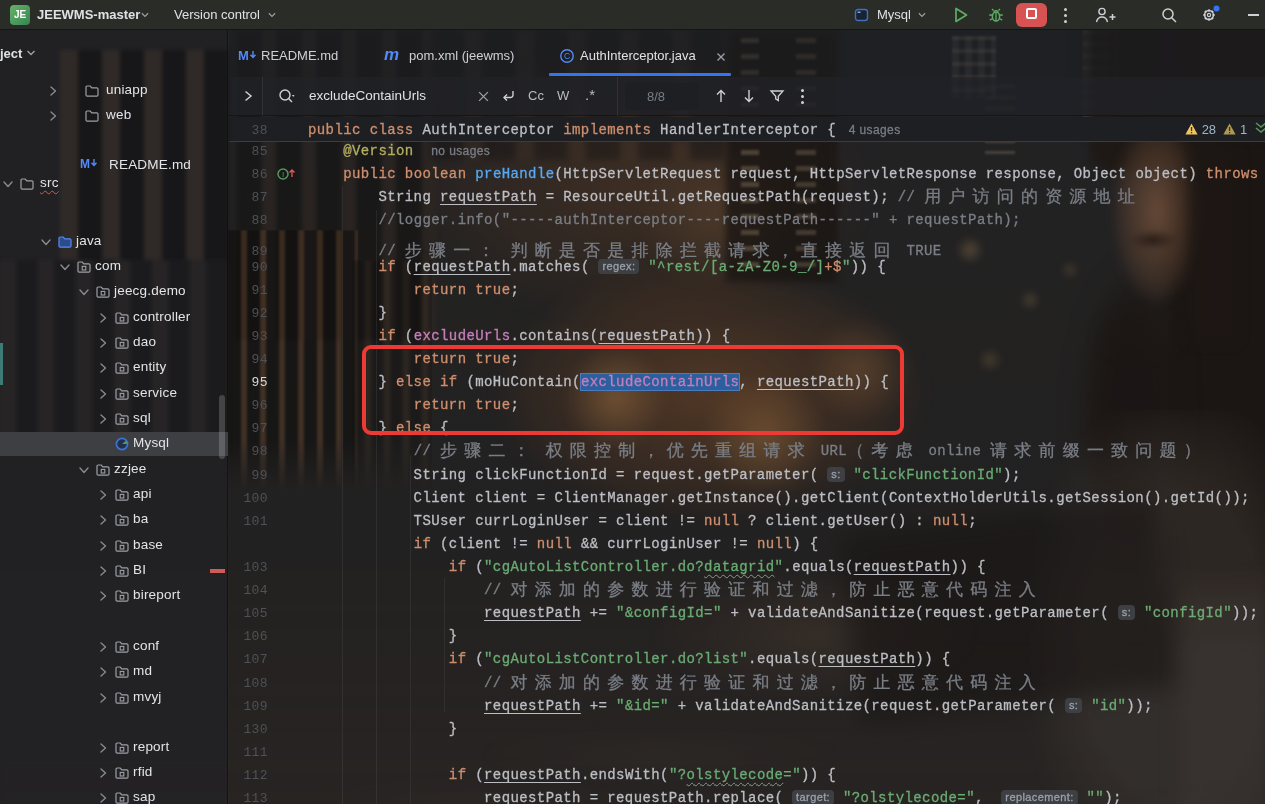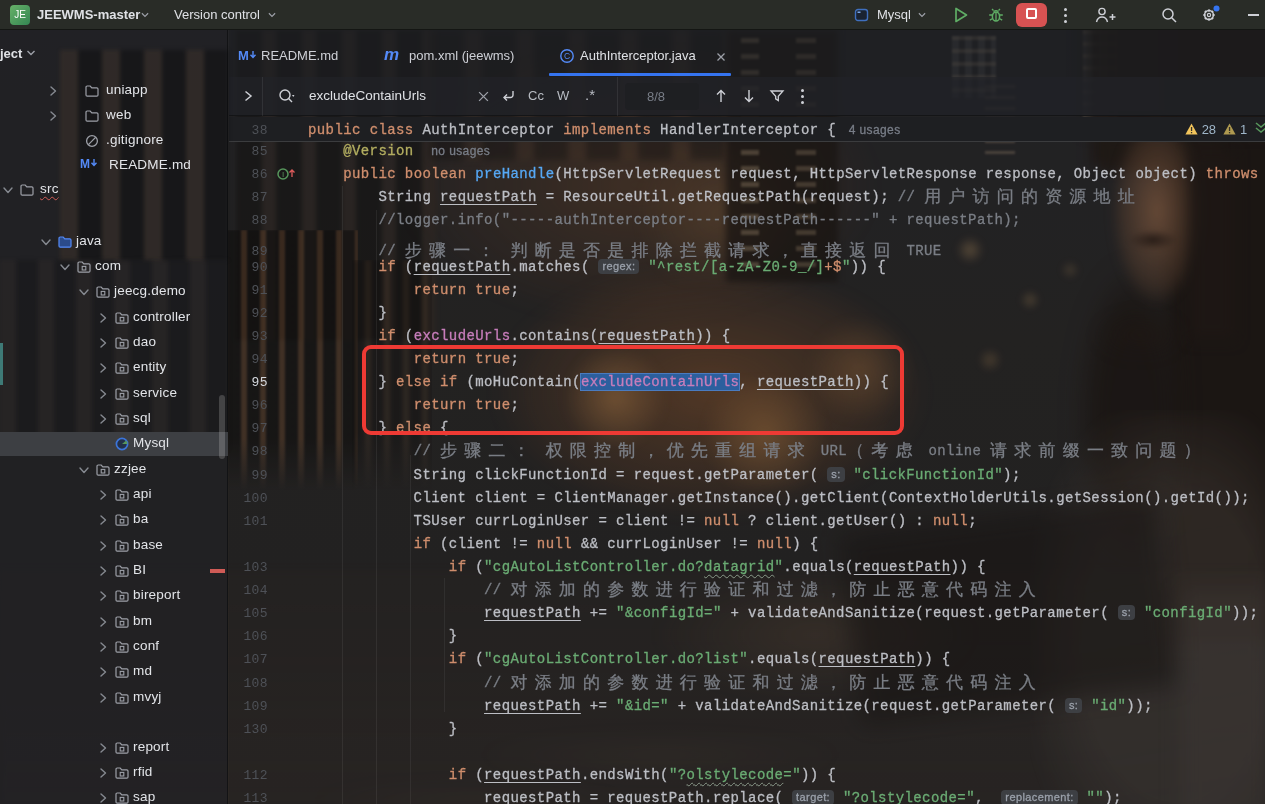--- a/index.html
+++ b/index.html
@@ -1,21 +1,21 @@
 <!DOCTYPE html>
 <html><head><meta charset="utf-8"><style>
 *{margin:0;padding:0;box-sizing:border-box}
 html,body{width:1265px;height:804px;overflow:hidden;background:#1e1f22;font-family:"Liberation Sans",sans-serif}
 #app{position:relative;width:1265px;height:804px}
 
 #bg{position:absolute;left:0;top:30px;width:1265px;height:774px;background:linear-gradient(180deg,#242427 0%,#262422 40%,#242220 100%);overflow:hidden}
 .bge{position:absolute}
 
 #topbar{position:absolute;left:0;top:0;width:1265px;height:30px;background:#292c27;border-bottom:1px solid #141613;z-index:40}
-#jelogo{position:absolute;left:10px;top:5px;width:20px;height:20px;border-radius:4px;background:linear-gradient(135deg,#67b168,#348653);color:#fff;font-weight:normal;font-size:10px;text-align:center;line-height:20px}
+#jelogo{position:absolute;left:10px;top:5px;width:20px;height:20px;border-radius:4px;background:linear-gradient(135deg,#67b168,#348653);color:#fff;font-weight:bold;font-size:10px;text-align:center;line-height:20px}
 .tbtext{position:absolute;top:7px;color:#dfe1e5;font-size:13px}
 .tbchev{position:absolute;top:11px;width:8px;height:8px}
 
 #treepanel{position:absolute;left:0;top:30px;width:228px;height:774px;background:rgba(32,33,37,0.74);border-right:1px solid rgba(15,16,18,0.8);z-index:10}
 #treehdr{position:absolute;left:0px;top:16px;height:20px;color:#dfe1e5;font-size:13px;font-weight:bold}
 .tr{position:absolute;left:0;width:228px;height:24px}
 .tr .ic{position:absolute;top:4px;width:16px;height:16px}
 .tt{position:absolute;top:3px;font-size:13.5px;letter-spacing:0.2px;color:#e2e4e8;white-space:pre}
 .sq{text-decoration:underline;text-decoration-style:wavy;text-decoration-color:#cf5b56;text-decoration-thickness:1px;text-underline-offset:3px}
 .trsel{background:#3d3f43}
@@ -122,20 +122,21 @@
 <div class="cl" style="top:509.8px"><span class="num">101</span><span class="ct">            TSUser currLoginUser = client != <span class="k">null</span> ? client.getUser() : <span class="k">null</span>;</span></div>
 <div class="cl" style="top:532.9px"><span class="ct">            <span class="k">if</span> (client != <span class="k">null</span> &amp;&amp; currLoginUser != <span class="k">null</span>) {</span></div>
 <div class="cl" style="top:556.0px"><span class="num">103</span><span class="ct">                <span class="k">if</span> (<span class="s">"cgAutoListController.do?</span><span class="s sq2">datagrid</span><span class="s">"</span>.equals(<span class="u">requestPath</span>)) {</span></div>
 <div class="cl" style="top:579.1px"><span class="num">104</span><span class="ct">                    <span class="c">// <span class="z">对添加的参数进行验证和过滤，防止恶意代码注入</span></span></span></div>
 <div class="cl" style="top:602.2px"><span class="num">105</span><span class="ct">                    <span class="u">requestPath</span> += <span class="s">"&amp;configId="</span> + validateAndSanitize(request.getParameter( <span class="hint">s:</span> <span class="s">"configId"</span>));</span></div>
 <div class="cl" style="top:625.3px"><span class="num">106</span><span class="ct">                }</span></div>
 <div class="cl" style="top:648.4px"><span class="num">107</span><span class="ct">                <span class="k">if</span> (<span class="s">"cgAutoListController.do?list"</span>.equals(<span class="u">requestPath</span>)) {</span></div>
 <div class="cl" style="top:671.5px"><span class="num">108</span><span class="ct">                    <span class="c">// <span class="z">对添加的参数进行验证和过滤，防止恶意代码注入</span></span></span></div>
 <div class="cl" style="top:694.6px"><span class="num">109</span><span class="ct">                    <span class="u">requestPath</span> += <span class="s">"&amp;id="</span> + validateAndSanitize(request.getParameter( <span class="hint">s:</span> <span class="s">"id"</span>));</span></div>
 <div class="cl" style="top:717.8px"><span class="num">130</span><span class="ct">                }</span></div>
+<div class="cl" style="top:740.9px"><span class="num">111</span><span class="ct"></span></div>
 <div class="cl" style="top:764.0px"><span class="num">112</span><span class="ct">                <span class="k">if</span> (<span class="u">requestPath</span>.endsWith(<span class="s">"?</span><span class="s sq2">olstylecode</span><span class="s">="</span>)) {</span></div>
 <div class="cl" style="top:787.1px"><span class="num">113</span><span class="ct">                    <span class="u">requestPath</span> = requestPath.replace( <span class="hint">target:</span> <span class="s">"?olstylecode="</span>,  <span class="hint">replacement:</span> <span class="s">""</span>);</span></div>
 </div>
 
 <div id="redrect"></div>
 
 <div id="sticky"></div>
 <div class="cl" style="position:absolute;left:0px;top:119px;z-index:15"><span class="num">38</span><span class="ct"><span class="k">public</span> <span class="k">class</span> AuthInterceptor <span class="k">implements</span> HandlerInterceptor { <span class="g2"> 4 usages</span></span></div>
 <div style="position:absolute;left:1185px;top:121px;z-index:16;font-size:13px;color:#a9b7c6;white-space:nowrap">
   <svg width="13" height="12" viewBox="0 0 13 12" style="vertical-align:-1px">
@@ -237,34 +238,27 @@
       </div>
 <div class="tr" style="top:74px">
         <svg class="ic" style="left:45px;" viewBox="0 0 16 16">
           <path d="M6 4l4.5 4L6 12" stroke="#868a91" stroke-width="1.4" fill="none" stroke-linecap="round" stroke-linejoin="round"></path>
         </svg>
         <svg class="ic" style="left:84px" viewBox="0 0 16 16">
           <path d="M2 4.2c0-.7.5-1.2 1.2-1.2h3l1.6 1.8h5c.7 0 1.2.5 1.2 1.2v6c0 .7-.5 1.2-1.2 1.2H3.2c-.7 0-1.2-.5-1.2-1.2z" stroke="#9da0a8" stroke-width="1.2" fill="none"></path>
         </svg>
         <span class="tt" style="left:106px">web</span>
       </div>
-<div class="tr" style="top:99px">
-        <svg class="ic" style="left:84px" viewBox="0 0 16 16">
-          <circle cx="8" cy="8" r="5.4" stroke="#9da0a8" stroke-width="1.3" fill="none"></circle>
-          <path d="M4.4 11.6L11.6 4.4" stroke="#9da0a8" stroke-width="1.3"></path>
-        </svg>
-        <span class="tt" style="left:106px">.gitignore</span>
-      </div>
 <div class="tr" style="top:124px">
         <span class="mdic" style="left:80px">M<svg width="8" height="10" viewBox="0 0 8 10" style="margin-left:0px">
             <path d="M4 1v6M1.5 4.8L4 7.5 6.5 4.8" stroke="#548af7" stroke-width="1.4" fill="none"></path>
           </svg></span>
         <span class="tt" style="left:109px">README.md</span>
       </div>
-<div class="tr" style="top:148px">
+<div class="tr" style="top:142px">
         <svg class="ic" style="left:0px;transform:rotate(90deg);" viewBox="0 0 16 16">
           <path d="M6 4l4.5 4L6 12" stroke="#868a91" stroke-width="1.4" fill="none" stroke-linecap="round" stroke-linejoin="round"></path>
         </svg>
         <svg class="ic" style="left:19px" viewBox="0 0 16 16">
           <path d="M2 4.2c0-.7.5-1.2 1.2-1.2h3l1.6 1.8h5c.7 0 1.2.5 1.2 1.2v6c0 .7-.5 1.2-1.2 1.2H3.2c-.7 0-1.2-.5-1.2-1.2z" stroke="#9da0a8" stroke-width="1.2" fill="none"></path>
         </svg>
         <span class="tt sq" style="left:40px">src</span>
       </div>
 <div class="tr" style="top:200px">
         <svg class="ic" style="left:38px;transform:rotate(90deg);" viewBox="0 0 16 16">
@@ -404,30 +398,20 @@
       </div>
 <div class="tr" style="top:554px">
         <svg class="ic" style="left:95px;" viewBox="0 0 16 16">
           <path d="M6 4l4.5 4L6 12" stroke="#868a91" stroke-width="1.4" fill="none" stroke-linecap="round" stroke-linejoin="round"></path>
         </svg>
         <svg class="ic" style="left:114px" viewBox="0 0 16 16">
           <path d="M2 4.2c0-.7.5-1.2 1.2-1.2h3l1.6 1.8h5c.7 0 1.2.5 1.2 1.2v6c0 .7-.5 1.2-1.2 1.2H3.2c-.7 0-1.2-.5-1.2-1.2z" stroke="#9da0a8" stroke-width="1.2" fill="none"></path>
           <rect x="6.2" y="7.4" width="3.6" height="3.6" fill="none" stroke="#9da0a8" stroke-width="1.1"></rect>
         </svg>
         <span class="tt" style="left:133px">bireport</span>
-      </div>
-<div class="tr" style="top:580px">
-        <svg class="ic" style="left:95px;" viewBox="0 0 16 16">
-          <path d="M6 4l4.5 4L6 12" stroke="#868a91" stroke-width="1.4" fill="none" stroke-linecap="round" stroke-linejoin="round"></path>
-        </svg>
-        <svg class="ic" style="left:114px" viewBox="0 0 16 16">
-          <path d="M2 4.2c0-.7.5-1.2 1.2-1.2h3l1.6 1.8h5c.7 0 1.2.5 1.2 1.2v6c0 .7-.5 1.2-1.2 1.2H3.2c-.7 0-1.2-.5-1.2-1.2z" stroke="#9da0a8" stroke-width="1.2" fill="none"></path>
-          <rect x="6.2" y="7.4" width="3.6" height="3.6" fill="none" stroke="#9da0a8" stroke-width="1.1"></rect>
-        </svg>
-        <span class="tt" style="left:133px">bm</span>
       </div>
 <div class="tr" style="top:605px">
         <svg class="ic" style="left:95px;" viewBox="0 0 16 16">
           <path d="M6 4l4.5 4L6 12" stroke="#868a91" stroke-width="1.4" fill="none" stroke-linecap="round" stroke-linejoin="round"></path>
         </svg>
         <svg class="ic" style="left:114px" viewBox="0 0 16 16">
           <path d="M2 4.2c0-.7.5-1.2 1.2-1.2h3l1.6 1.8h5c.7 0 1.2.5 1.2 1.2v6c0 .7-.5 1.2-1.2 1.2H3.2c-.7 0-1.2-.5-1.2-1.2z" stroke="#9da0a8" stroke-width="1.2" fill="none"></path>
           <rect x="6.2" y="7.4" width="3.6" height="3.6" fill="none" stroke="#9da0a8" stroke-width="1.1"></rect>
         </svg>
         <span class="tt" style="left:133px">conf</span>

